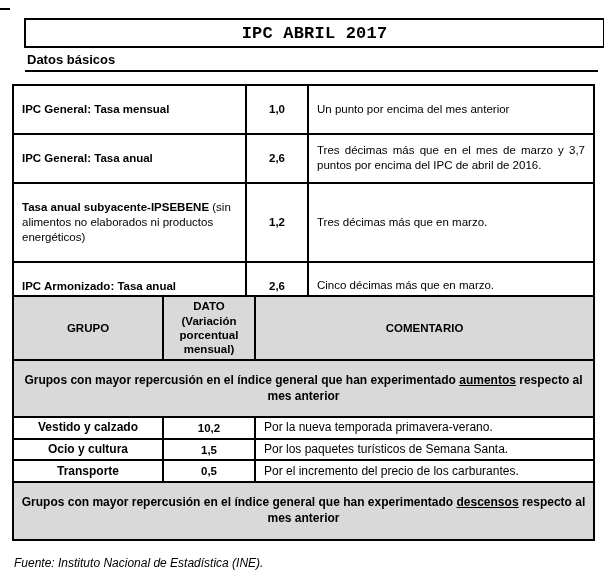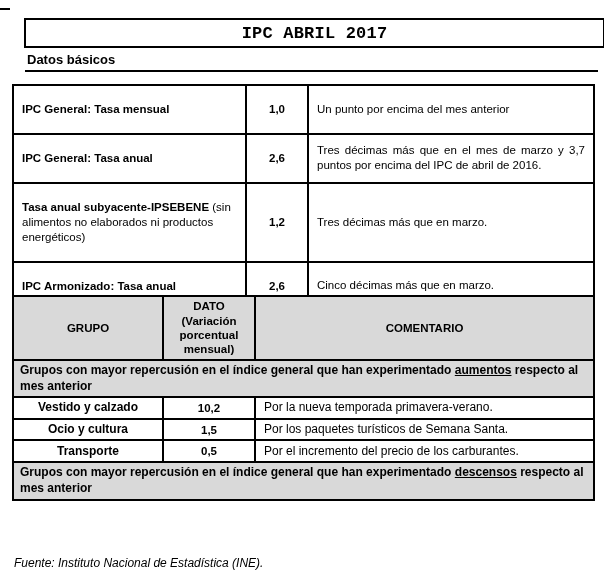--- a/index.html
+++ b/index.html
@@ -58,21 +58,21 @@
   .t2 { top: 295px; }
   .t2 tr.hr { height: 64px; }
   .t2 tr.sp { height: 32px; }
   .t2 tr.g1 { height: 21px; }
   .t2 tr.g2 { height: 18px; }
   .t2 tr.g3 { height: 32px; }
   .t2 tr.g4 { height: 22px; }
   .t2 tr.g5 { height: 34px; }
   .cell-span {
     background: #d9d9d9; font-weight: bold; font-size: 12px;
-    text-align: left; padding: 2px 6px; line-height: 1.3;
+    text-align: center; padding: 12px 6px; line-height: 1.3;
   }
   .cell-span .u { text-decoration: underline; }
   .cell-grupo { font-weight: bold; font-size: 12px; padding: 2px 8px; line-height: 1.25; text-align: center; }
   .cell-com   { font-size: 12px; padding: 2px 8px; line-height: 1.3; text-align: left; margin-left: 16px; }
 
   .footer-note {
     position: absolute; left: 14px; top: 556px;
     font-style: italic; font-size: 12px;
   }
 </style>

